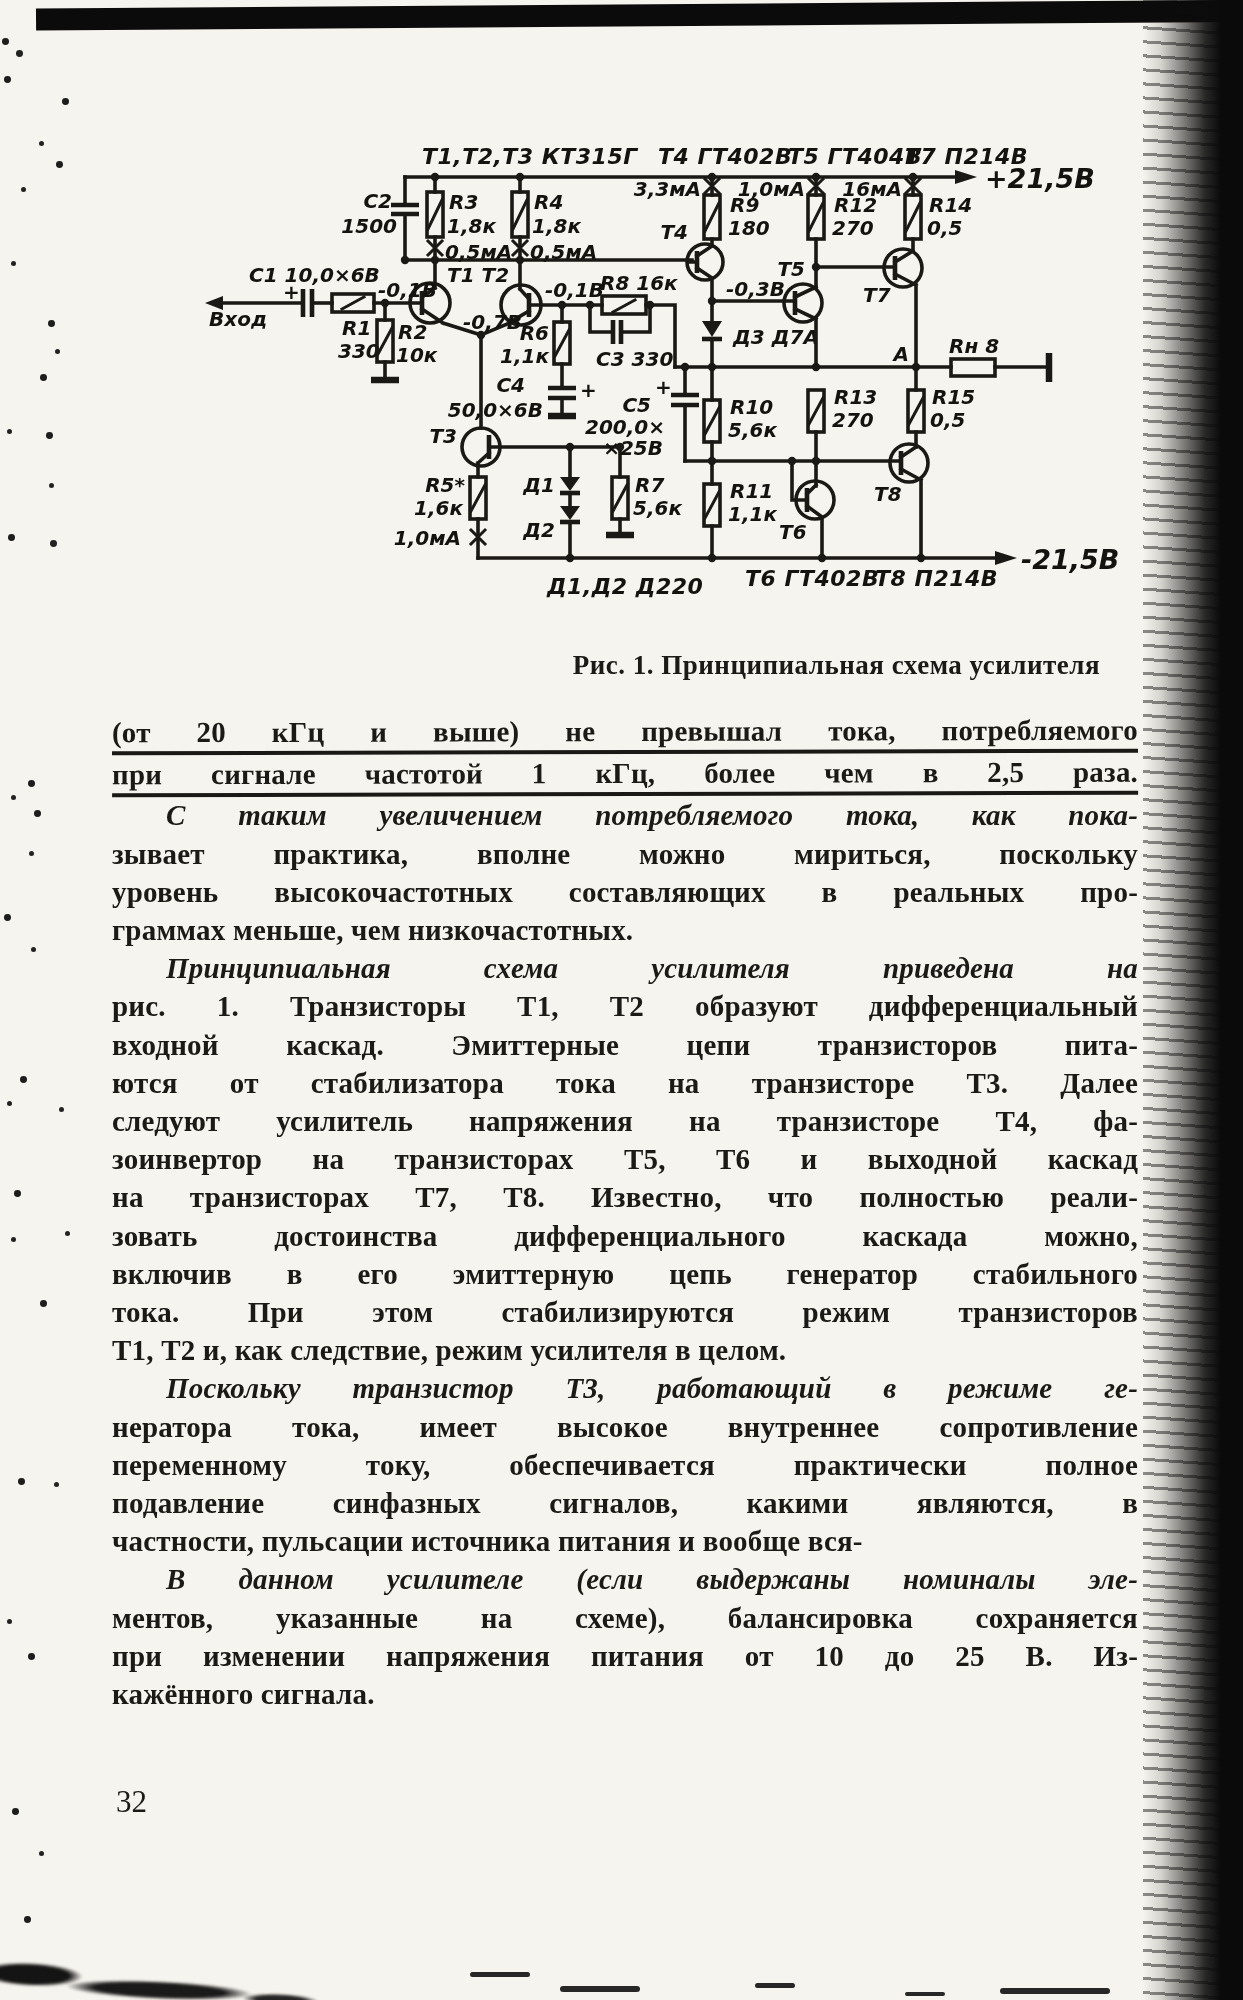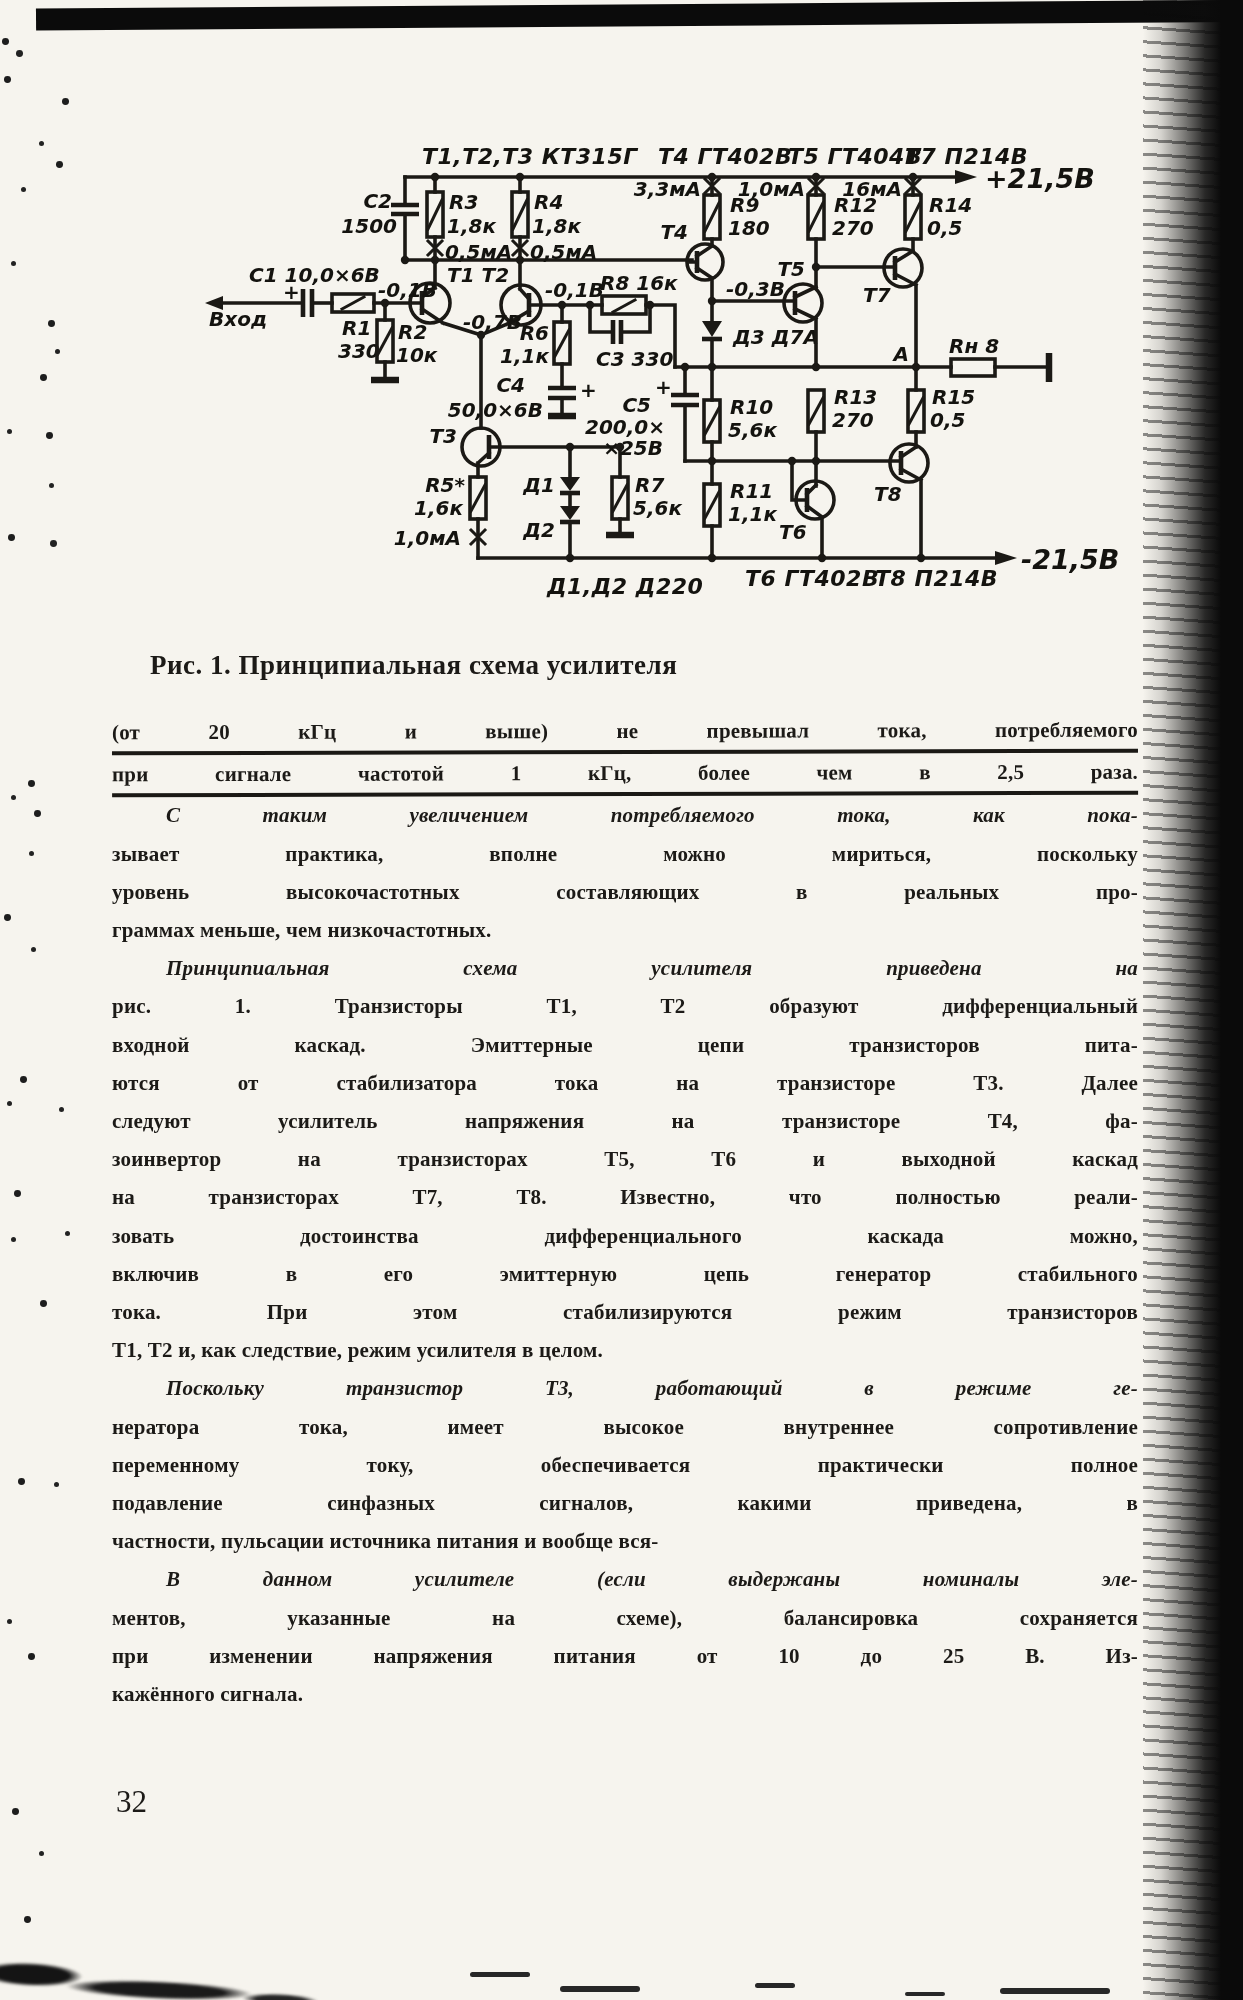--- a/index.html
+++ b/index.html
@@ -35,24 +35,24 @@
   .w{fill:none;stroke:#1b1915;stroke-width:3.6;stroke-linecap:square;}
   .x{fill:none;stroke:#1b1915;stroke-width:3;stroke-linecap:square;}
   .p{fill:none;stroke:#1b1915;stroke-width:4.6;stroke-linecap:butt;}
   .g{fill:none;stroke:#1b1915;stroke-width:6.5;stroke-linecap:butt;}
   .f{fill:#1b1915;stroke:none;}
   text.a{font:italic 700 20px "DejaVu Sans",sans-serif;fill:#14130f;}
   text.b{font:italic 700 22px "DejaVu Sans",sans-serif;fill:#14130f;letter-spacing:.5px;}
   text.c{font:italic 700 27px "DejaVu Sans",sans-serif;fill:#14130f;}
   .e{text-anchor:end;}
   
-  .caption{position:absolute;left:150px;top:650px;width:950px;text-align:left;
+  .caption{position:absolute;left:150px;top:650px;width:950px;text-align:right;
            font-weight:700;font-size:27px;letter-spacing:.5px;}
   .textcol{position:absolute;left:112px;top:712px;width:1026px;font-weight:700;
-           font-size:21px;line-height:38.2px;letter-spacing:.2px;}
+           font-size:29px;line-height:38.2px;letter-spacing:.2px;}
   .para .tline{text-align:justify;text-align-last:justify;}
   .para .tline:last-child{text-align-last:left;}
   .para.indent .tline:first-child{text-indent:54px;font-style:italic;}
   .para.ul{transform:rotate(-0.15deg);}
   .para.ul .tline{border-bottom:4px solid #1b1915;}
   .para.ul .tline:last-child{text-align-last:justify;}
   .pagenum{position:absolute;left:116px;top:1784px;font-weight:400;font-size:31px;}
 </style>
 </head>
 <body>
@@ -391,21 +391,21 @@
         <div class="tline">на транзисторах Т7, Т8. Известно, что полностью реали-</div>
         <div class="tline">зовать достоинства дифференциального каскада можно,</div>
         <div class="tline">включив в его эмиттерную цепь генератор стабильного</div>
         <div class="tline">тока. При этом стабилизируются режим транзисторов</div>
         <div class="tline">Т1, Т2 и, как следствие, режим усилителя в целом.</div>
       </div>
     <div class="para indent">
         <div class="tline">Поскольку транзистор Т3, работающий в режиме ге-</div>
         <div class="tline">нератора тока, имеет высокое внутреннее сопротивление</div>
         <div class="tline">переменному току, обеспечивается практически полное</div>
-        <div class="tline">подавление синфазных сигналов, какими приведена, в</div>
+        <div class="tline">подавление синфазных сигналов, какими являются, в</div>
         <div class="tline">частности, пульсации источника питания и вообще вся-</div>
       </div>
     <div class="para indent">
         <div class="tline">В данном усилителе (если выдержаны номиналы эле-</div>
         <div class="tline">ментов, указанные на схеме), балансировка сохраняется</div>
         <div class="tline">при изменении напряжения питания от 10 до 25 В. Из-</div>
         <div class="tline">кажённого сигнала.</div>
       </div>
   </div>
 

